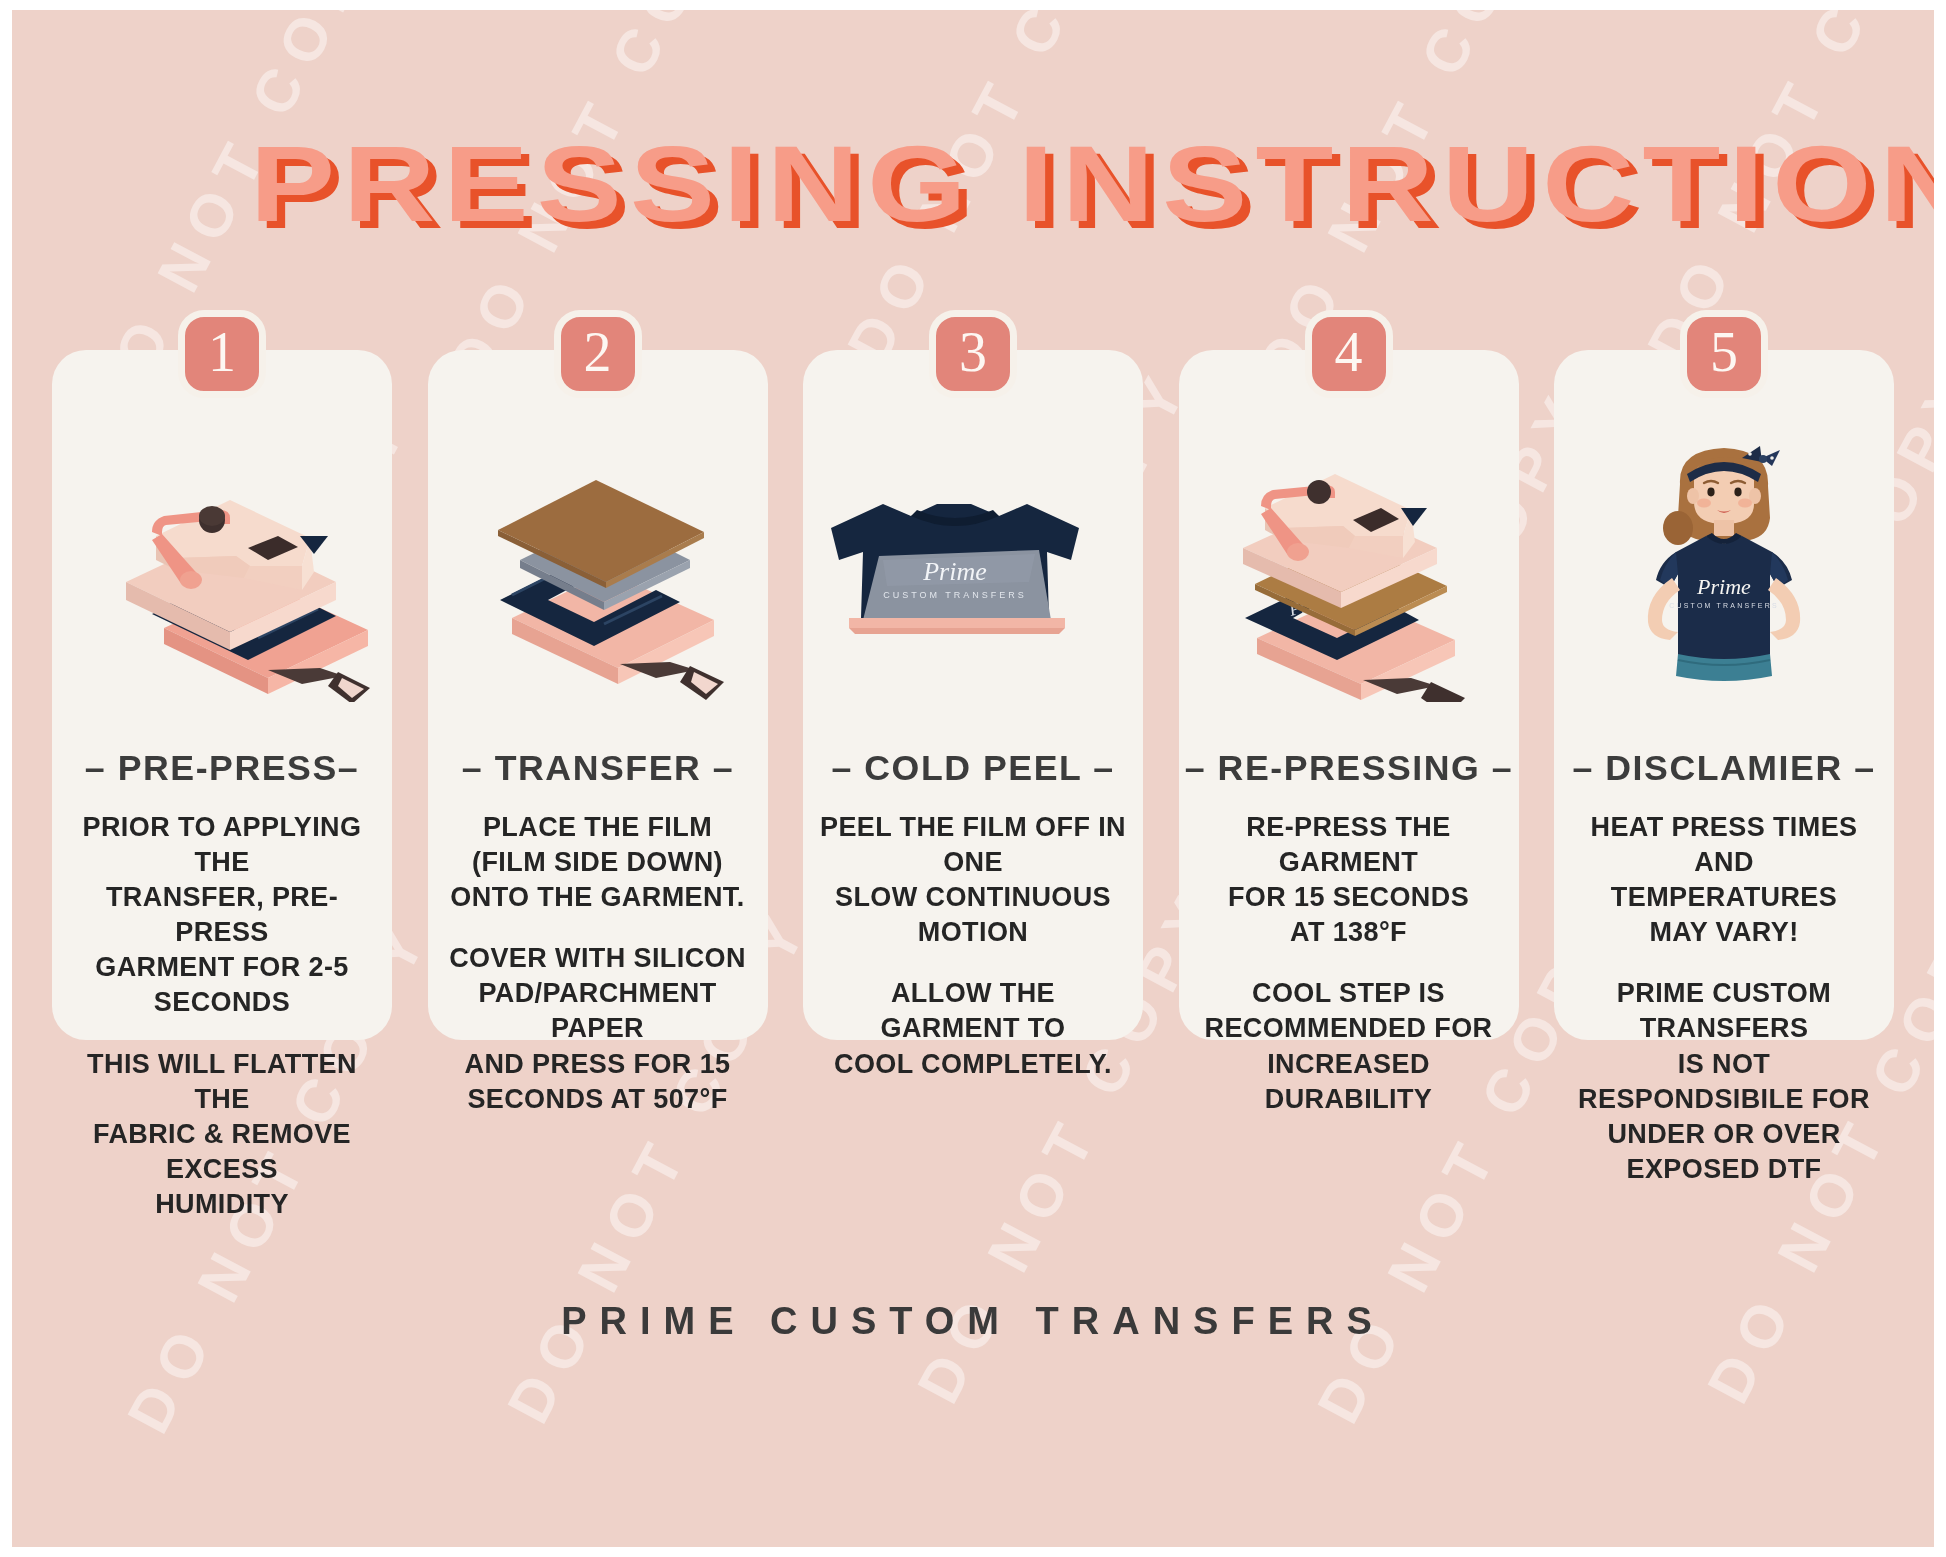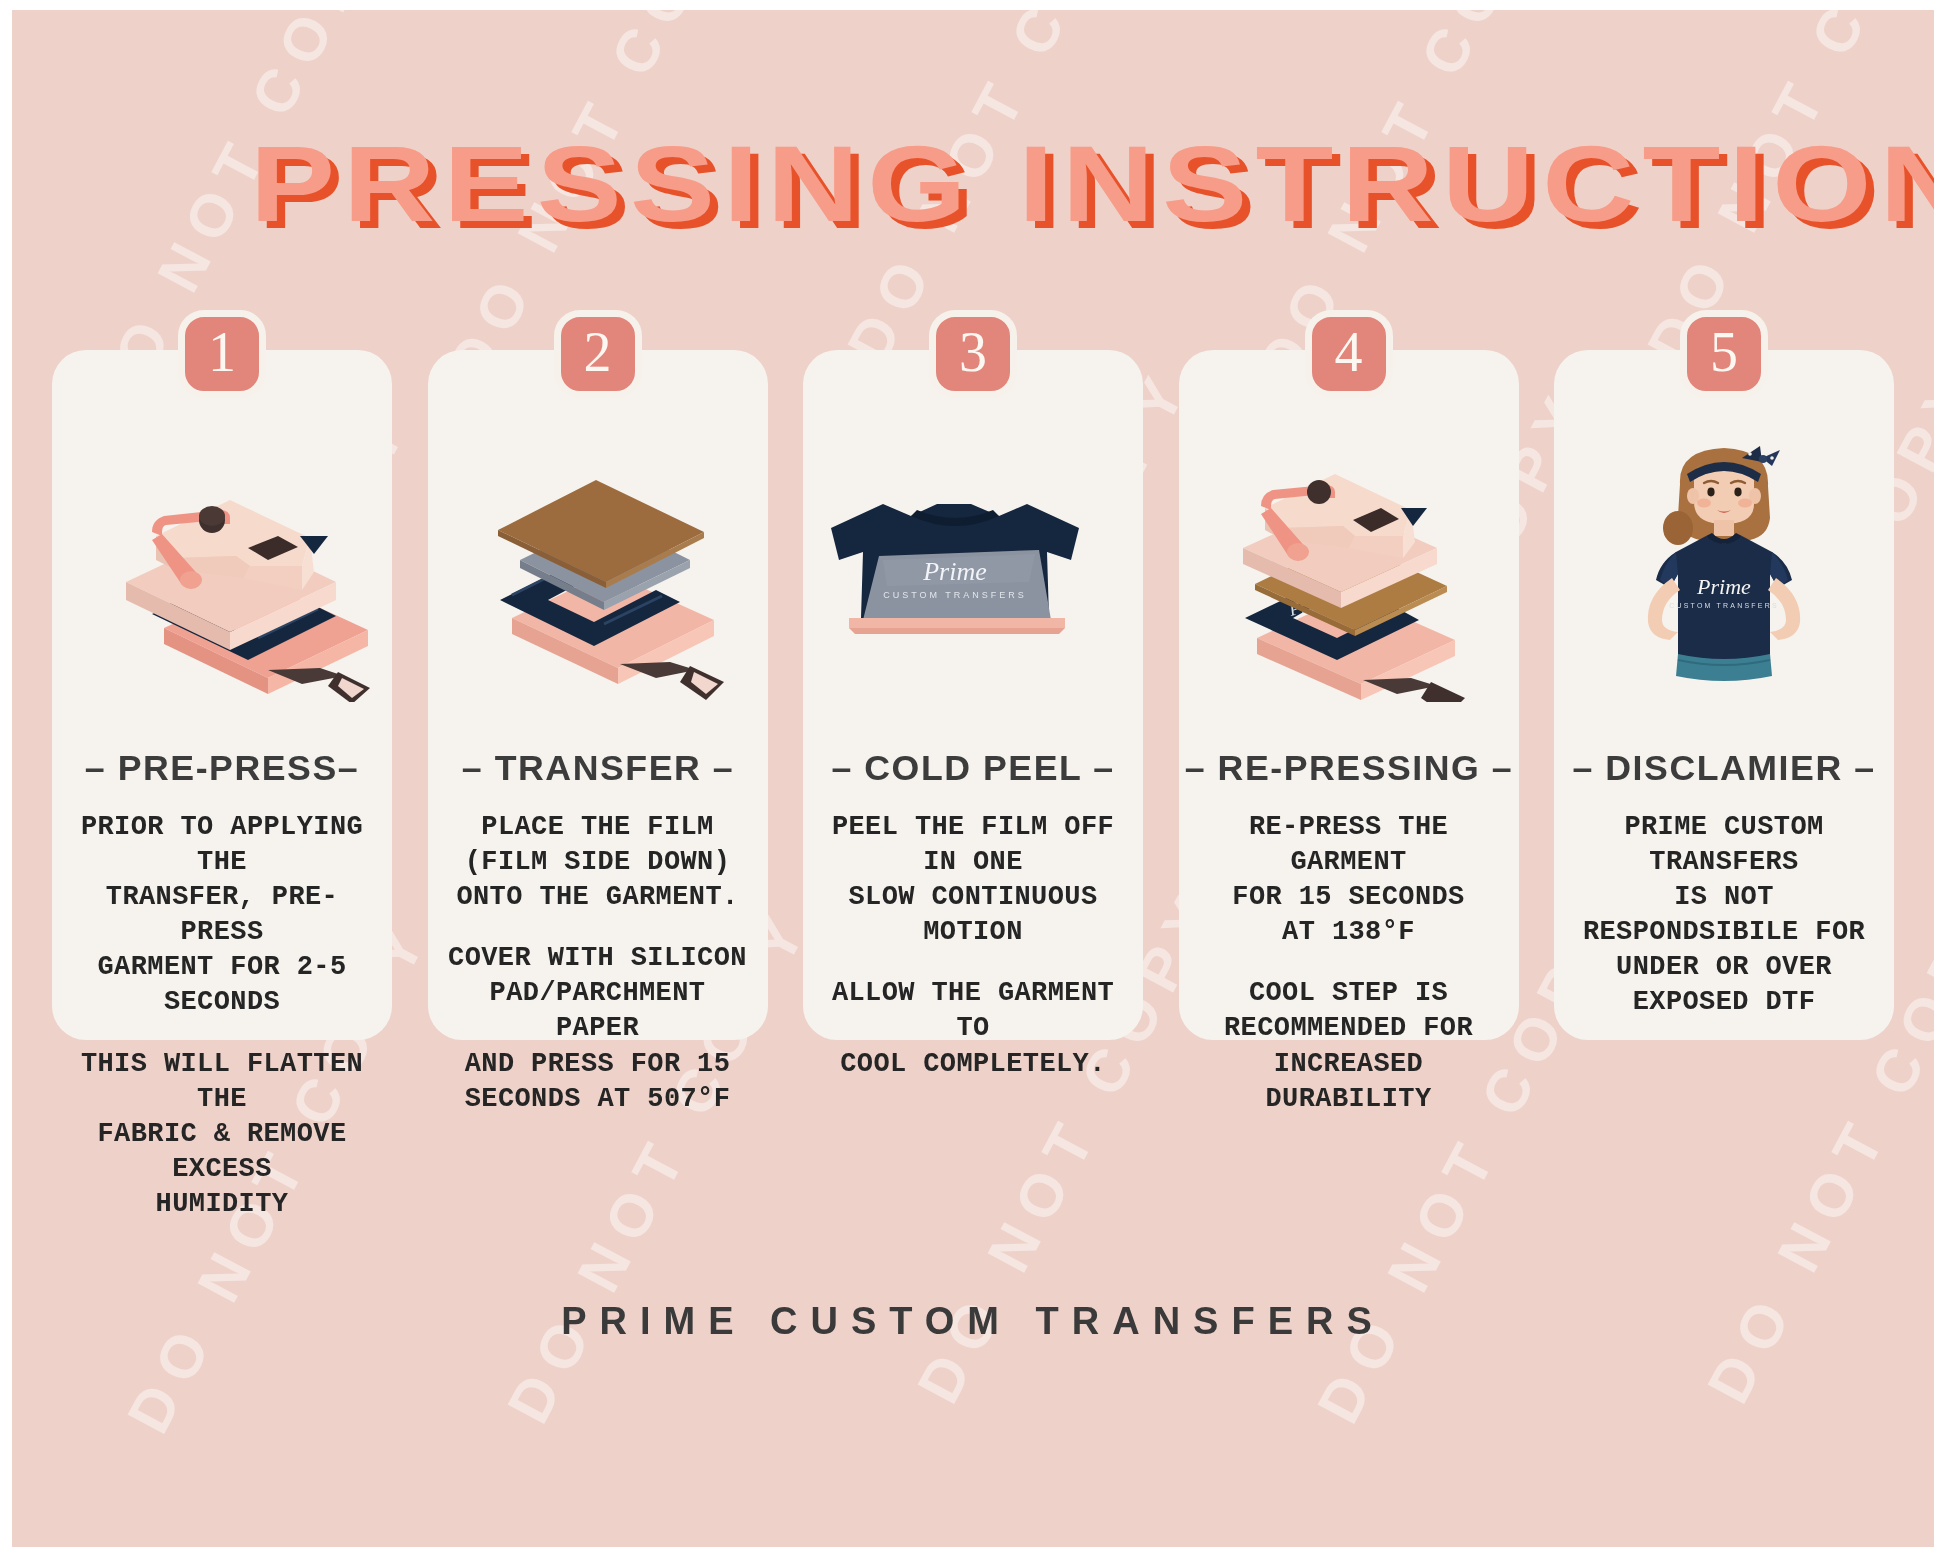--- a/index.html
+++ b/index.html
@@ -110,21 +110,21 @@
     color:#3c3c3c;
     transform:scaleX(1.02);
   }
   .body{
     position:absolute;
     top:460px;left:16px;right:16px;
     text-align:center;
     color:#252525;
   }
   .para{
-    font-family:Liberation Mono, monospace;
+    font-family:Liberation Sans, sans-serif;
     font-weight:700;
     font-size:27px;
     line-height:1.30;
     letter-spacing:0.4px;
     white-space:pre-line;
     margin:0 0 26px 0;
     transform:scaleX(1.0);
   }
   
   .footer{
@@ -396,20 +396,23 @@
 
           <text x="170" y="162" text-anchor="middle" font-family="Liberation Serif, serif" font-style="italic" font-size="22" fill="#f6f5f2">Prime</text>
           <text x="170" y="176" text-anchor="middle" font-family="Liberation Sans, sans-serif" font-size="7" letter-spacing="2.2" fill="#d9dde5">CUSTOM TRANSFERS</text>
 
           <path d="M124,222 Q170,232 216,222 L218,244 Q170,254 122,244 Z" fill="#3c7f93"></path>
           <path d="M124,228 Q170,238 216,228" stroke="#2f6b7d" stroke-width="2" fill="none"></path>
         </svg>
       </div>
       <div class="heading">– DISCLAMIER –</div>
       <div class="body">
+        <p class="para">HEAT PRESS TIMES AND
+TEMPERATURES
+MAY VARY!</p>
         <p class="para">PRIME CUSTOM TRANSFERS
 IS NOT RESPONDSIBILE FOR
 UNDER OR OVER
 EXPOSED DTF</p>
       </div>
     </div>
 
   </div>
 
   <div class="footer">PRIME CUSTOM TRANSFERS</div>

